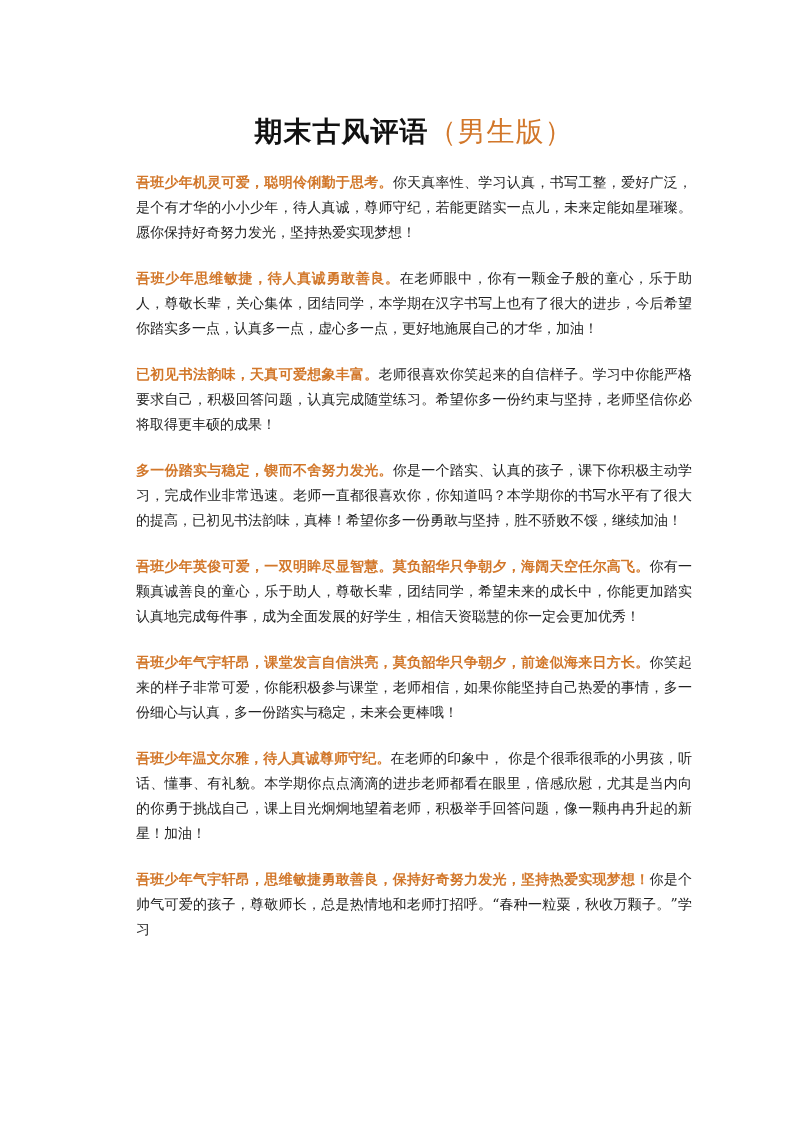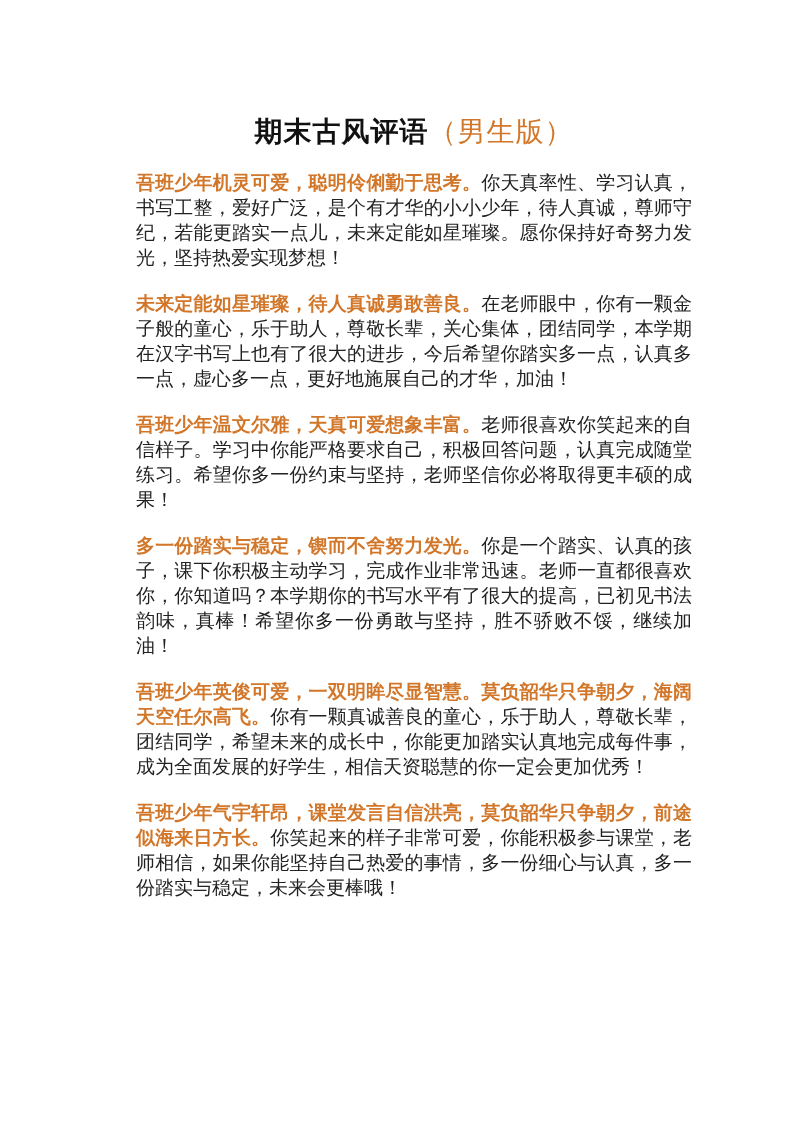--- a/index.html
+++ b/index.html
@@ -11,46 +11,48 @@
     font-size: 28px;
     font-weight: bold;
     color: #111111;
     margin: 0 0 18px 0;
     letter-spacing: 1px;
     line-height: 40px;
   }
   .title .accent { color: #d2772a; font-weight: normal; }
   .para {
     font-family: "DejaVu Serif", serif;
-    font-size: 19px;
+    font-size: 14px;
     line-height: 25px;
     color: #222222;
     margin: 0 0 21px 0;
     text-align: justify;
   }
   .para .lead {
     color: #d2772a;
     font-weight: bold;
     font-family: "DejaVu Sans", sans-serif;
   }
 </style>
 </head>
 <body>
 
 <div class="page">
   <h1 class="title"><span>期末古风评语</span><span class="accent">（男生版）</span></h1>
 
   <p class="para"><span class="lead">吾班少年机灵可爱，聪明伶俐勤于思考。</span><span>你天真率性、学习认真，书写工整，爱好广泛，是个有才华的小小少年，待人真诚，尊师守纪，若能更踏实一点儿，未来定能如星璀璨。愿你保持好奇努力发光，坚持热爱实现梦想！</span></p>
 
-  <p class="para"><span class="lead">未来定能如星璀璨，待人真诚勇敢善良。</span><span>在老师眼中，你有一颗金子般的童心，乐于助人，尊敬长辈，关心集体，团结同学，本学期在汉字书写上也有了很大的进步，今后希望你踏实多一点，认真多一点，虚心多一点，更好地施展自己的才华，加油！</span></p>
+  <p class="para"><span class="lead">吾班少年思维敏捷，待人真诚勇敢善良。</span><span>在老师眼中，你有一颗金子般的童心，乐于助人，尊敬长辈，关心集体，团结同学，本学期在汉字书写上也有了很大的进步，今后希望你踏实多一点，认真多一点，虚心多一点，更好地施展自己的才华，加油！</span></p>
 
 
-  <p class="para"><span class="lead">吾班少年温文尔雅，天真可爱想象丰富。</span><span>老师很喜欢你笑起来的自信样子。学习中你能严格要求自己，积极回答问题，认真完成随堂练习。希望你多一份约束与坚持，老师坚信你必将取得更丰硕的成果！</span></p>
+  <p class="para"><span class="lead">已初见书法韵味，天真可爱想象丰富。</span><span>老师很喜欢你笑起来的自信样子。学习中你能严格要求自己，积极回答问题，认真完成随堂练习。希望你多一份约束与坚持，老师坚信你必将取得更丰硕的成果！</span></p>
 
   <p class="para"><span class="lead">多一份踏实与稳定，锲而不舍努力发光。</span><span>你是一个踏实、认真的孩子，课下你积极主动学习，完成作业非常迅速。老师一直都很喜欢你，你知道吗？本学期你的书写水平有了很大的提高，已初见书法韵味，真棒！希望你多一份勇敢与坚持，胜不骄败不馁，继续加油！</span></p>
 
   <p class="para"><span class="lead">吾班少年英俊可爱，一双明眸尽显智慧。莫负韶华只争朝夕，海阔天空任尔高飞。</span><span>你有一颗真诚善良的童心，乐于助人，尊敬长辈，团结同学，希望未来的成长中，你能更加踏实认真地完成每件事，成为全面发展的好学生，相信天资聪慧的你一定会更加优秀！</span></p>
 
   <p class="para"><span class="lead">吾班少年气宇轩昂，课堂发言自信洪亮，莫负韶华只争朝夕，前途似海来日方长。</span><span>你笑起来的样子非常可爱，你能积极参与课堂，老师相信，如果你能坚持自己热爱的事情，多一份细心与认真，多一份踏实与稳定，未来会更棒哦！</span></p>
 
 
+  <p class="para"><span class="lead">吾班少年温文尔雅，待人真诚尊师守纪。</span><span>在老师的印象中， 你是个很乖很乖的小男孩，听话、懂事、有礼貌。本学期你点点滴滴的进步老师都看在眼里，倍感欣慰，尤其是当内向的你勇于挑战自己，课上目光炯炯地望着老师，积极举手回答问题，像一颗冉冉升起的新星！加油！</span></p>
 
+  <p class="para"><span class="lead">吾班少年气宇轩昂，思维敏捷勇敢善良，保持好奇努力发光，坚持热爱实现梦想！</span><span>你是个帅气可爱的孩子，尊敬师长，总是热情地和老师打招呼。“春种一粒粟，秋收万颗子。”学习</span></p>
 </div>
 
 </body></html>

